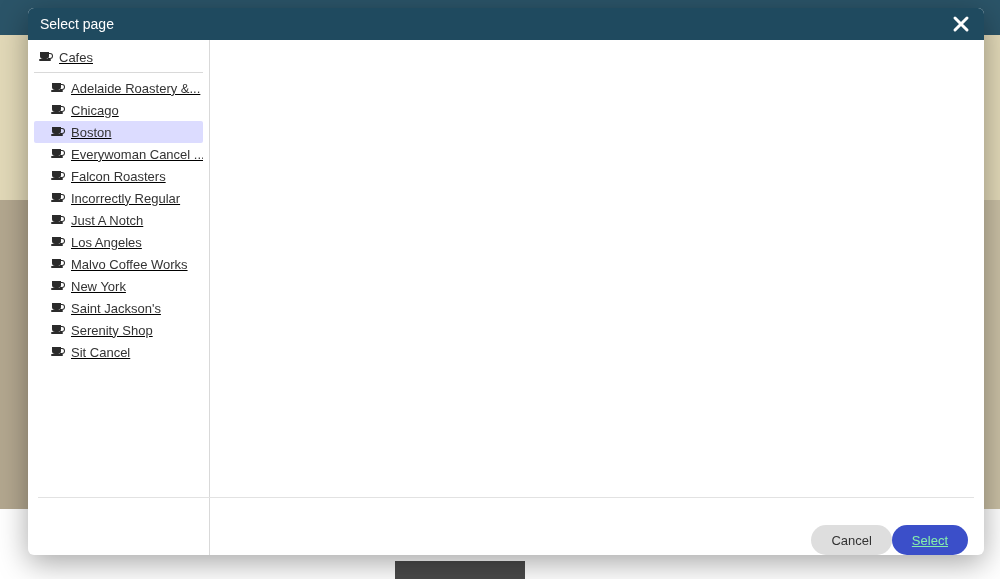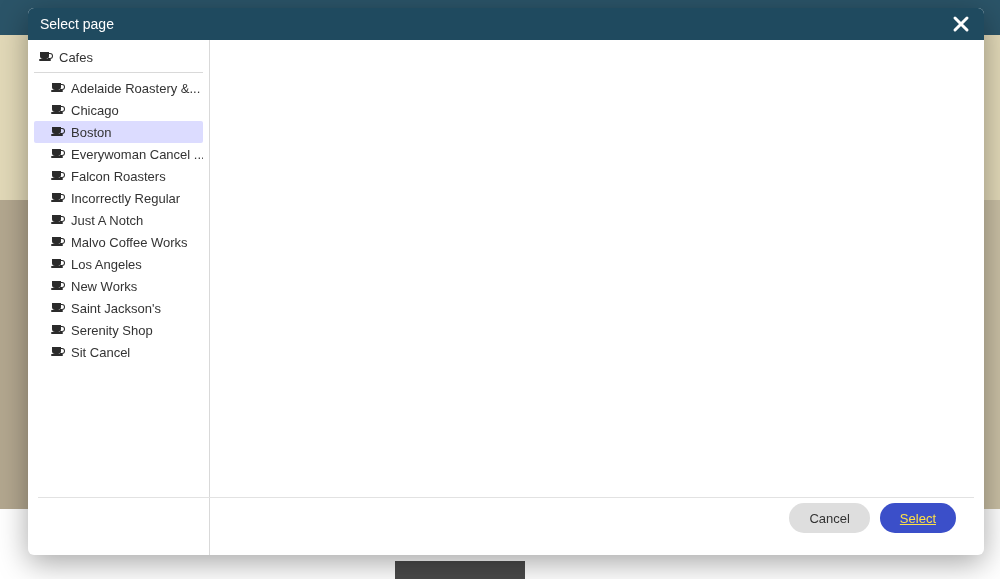--- a/index.html
+++ b/index.html
@@ -27,21 +27,21 @@
   .modal-header .title { flex:1; }
   .close-btn { cursor:pointer; line-height:1; padding:2px 4px; }
   .close-btn svg { display:block; }
 
   .modal-body { flex:1; display:flex; position:relative; }
   .sidebar {
     width:182px; border-right:1px solid #d9d9d9; padding:6px 0 0 0;
     display:flex; flex-direction:column;
   }
   .tree-root, .tree-children { list-style:none; }
-  .tree-root { padding:0 6px; }
+  .tree-root { padding:0 6px;text-decoration:underline; }
   .tree-item {
     display:flex; align-items:center; gap:7px; height:22px;
     padding:0 6px 0 6px; font-size:13px; color:#333; cursor:pointer;
     white-space:nowrap; overflow:hidden; text-overflow:ellipsis; border-radius:2px;
   }
   .tree-item.selected { background:#dcdcff; }
   .tree-children { margin-top:0; }
   .tree-children .tree-item { padding-left:18px; }
   .divider { height:1px; background:#d9d9d9; margin:4px 6px 4px 6px; }
   .body-divider { position:absolute; left:10px; right:10px; bottom:57px; height:1px; background:#e2e2e2; }
@@ -56,30 +56,30 @@
     border:1.5px solid #2b2b2b; border-left:none; border-radius:0 3px 3px 0;
   }
   .cup-saucer {
     position:absolute; left:-1px; top:7px; width:12px; height:2px;
     background:#2b2b2b; border-radius:1px;
   }
 
   .content { flex:1; }
 
   .modal-footer {
-    position:absolute; left:0; right:12px; bottom:0; height:52px;
-    display:flex; justify-content:flex-end; align-items:flex-start;
-    gap:10px; padding:0 16px;
+    position:absolute; left:0; right:0; bottom:0; height:52px;
+    display:flex; justify-content:flex-end; align-items:flex-end;
+    padding:0 16px;
   }
   .btn {
     height:30px; padding:0 20px; border-radius:15px; font-size:13px;
     border:none; cursor:pointer; font-family:inherit;
   }
   .btn-secondary { background:#dedede; color:#333; }
-  .btn-primary   { background:#3b4fc9; color:#fde047;text-decoration:underline; }
+  .btn-primary   { background:#3b4fc9; color:#86efac;text-decoration:underline; }
 </style>
 </head>
 <body>
 
 <div class="bg-top-bar"></div>
 <div class="bg-left"></div>
 <div class="bg-right"></div>
 <div class="bg-bot"></div>
 <div class="bg-bot-block"></div>
 
@@ -146,33 +146,33 @@
             <li class="tree-item">
               <span class="cup-icon">
                 <span class="cup-saucer"></span>
               </span>
               <span>Just A Notch</span>
             </li>
             <li class="tree-item">
               <span class="cup-icon">
                 <span class="cup-saucer"></span>
               </span>
+              <span>Los Angeles</span>
+            </li>
+            <li class="tree-item">
+              <span class="cup-icon">
+                <span class="cup-saucer"></span>
+              </span>
               <span>Malvo Coffee Works</span>
             </li>
             <li class="tree-item">
               <span class="cup-icon">
                 <span class="cup-saucer"></span>
               </span>
-              <span>Los Angeles</span>
-            </li>
-            <li class="tree-item">
-              <span class="cup-icon">
-                <span class="cup-saucer"></span>
-              </span>
-              <span>New Works</span>
+              <span>New York</span>
             </li>
             <li class="tree-item">
               <span class="cup-icon">
                 <span class="cup-saucer"></span>
               </span>
               <span>Saint Jackson's</span>
             </li>
             <li class="tree-item">
               <span class="cup-icon">
                 <span class="cup-saucer"></span>

